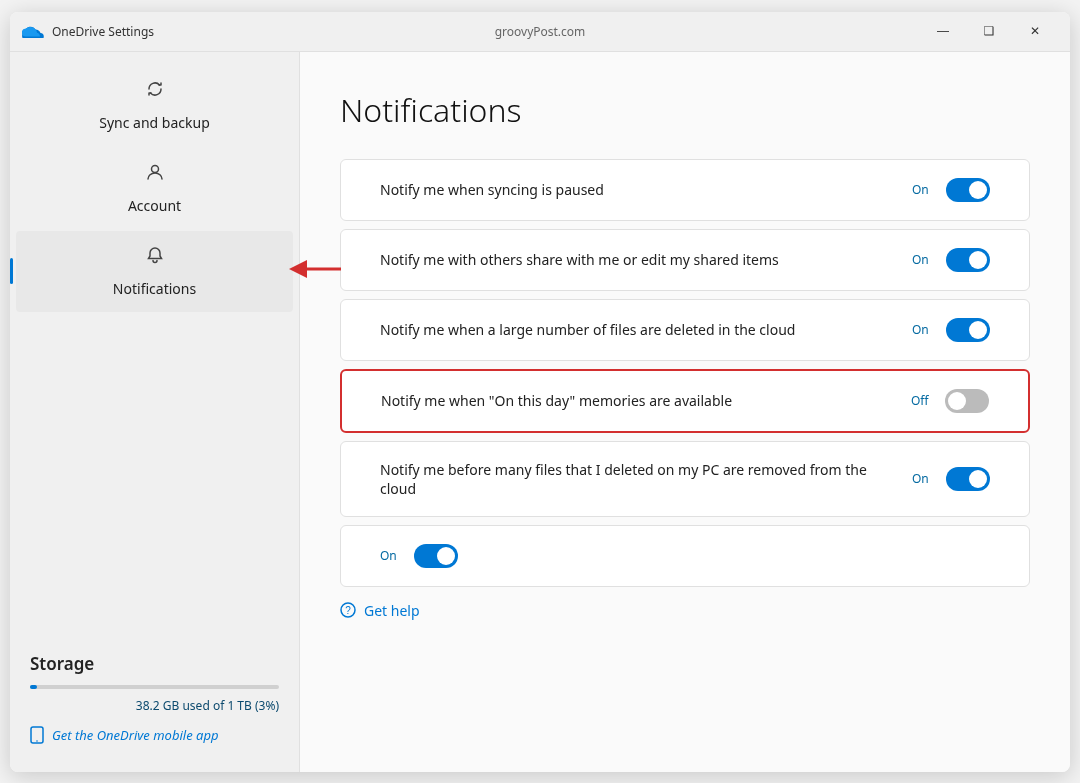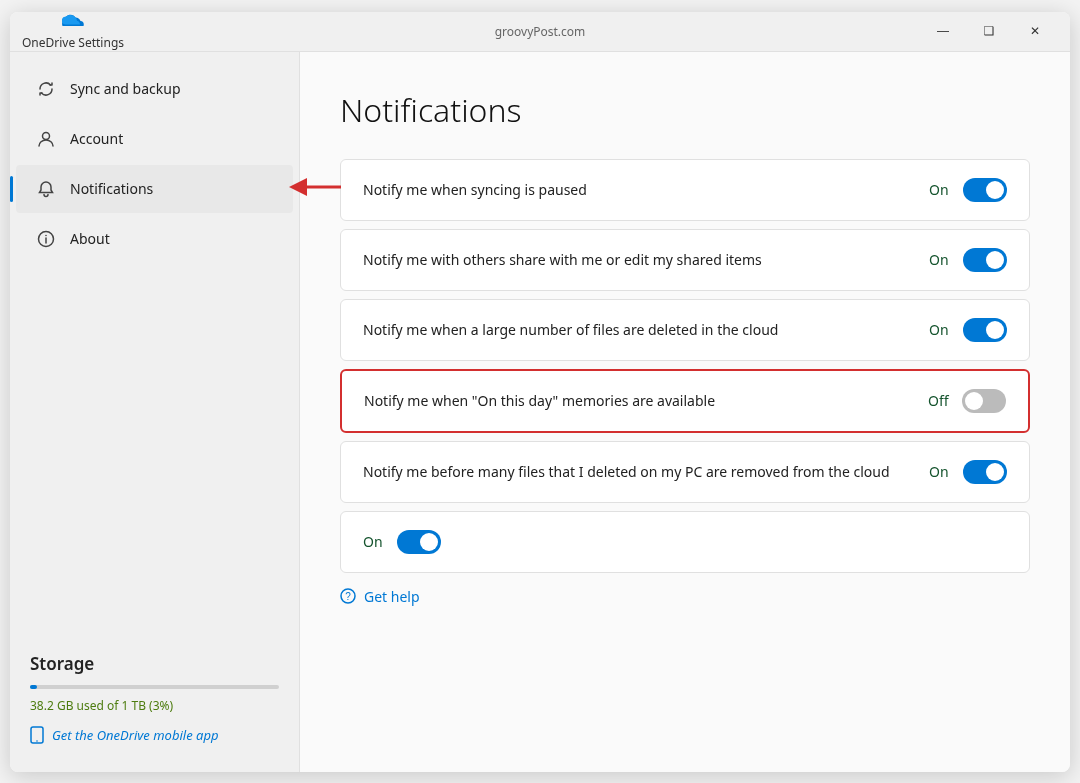--- a/index.html
+++ b/index.html
@@ -31,21 +31,20 @@
       align-items: center;
       padding: 0 12px;
       border-bottom: 1px solid #e0e0e0;
       flex-shrink: 0;
       position: relative;
     }
     .titlebar-logo {
       display: flex;
       align-items: center;
       gap: 8px;
-      flex-direction: column;
     }
     .onedrive-icon {
       width: 22px;
       height: 14px;
     }
     .titlebar-app-name {
       font-size: 12px;
       color: #333;
     }
     .titlebar-center {
@@ -95,20 +94,21 @@
       display: flex;
       align-items: center;
       gap: 14px;
       padding: 14px 20px;
       cursor: pointer;
       font-size: 14px;
       color: #222;
       position: relative;
       border-radius: 4px;
       margin: 1px 6px;
+      flex-direction: column;
     }
     .nav-item.active {
       background: #e8e8e8;
     }
     .nav-item.active::before {
       content: '';
       position: absolute;
       left: -6px;
       top: 50%;
       transform: translateY(-50%);
@@ -149,22 +149,23 @@
       position: relative;
     }
     .storage-bar-fill {
       height: 100%;
       width: 3%;
       background: #0078d4;
       border-radius: 2px;
     }
     .storage-info {
       font-size: 12px;
-      color: #4d7c0f;
+      color: #0c4a6e;
       margin-bottom: 12px;
+      text-align: right;
     }
     .manage-storage-btn {
       display: inline-block;
       padding: 6px 14px;
       border: 1px solid #aaa;
       border-radius: 4px;
       font-size: 13px;
       background: #f5f5f5;
       cursor: pointer;
       color: #222;
@@ -191,21 +192,21 @@
     .page-title {
       font-size: 32px;
       font-weight: 300;
       color: #111;
       margin-bottom: 28px;
     }
     .notification-item {
       background: #fff;
       border: 1px solid #e0e0e0;
       border-radius: 6px;
-      padding: 18px 22px;
+      padding: 18px 39px;
       margin-bottom: 8px;
       display: flex;
       align-items: center;
       justify-content: space-between;
     }
     .notification-item.highlighted {
       border: 2px solid #d32f2f;
     }
     .notification-text {
       font-size: 14px;
@@ -213,22 +214,22 @@
       flex: 1;
       padding-right: 20px;
     }
     .notification-right {
       display: flex;
       align-items: center;
       gap: 10px;
       flex-shrink: 0;
     }
     .status-text {
-      font-size: 14px;
-      color: #14532d;
+      font-size: 12px;
+      color: #0369a1;
       min-width: 24px;
     }
 
     
     .toggle {
       position: relative;
       width: 44px;
       height: 24px;
       flex-shrink: 0;
     }
@@ -337,30 +338,20 @@
             <defs>
               <marker id="arrowhead" markerWidth="6" markerHeight="6" refX="3" refY="3" orient="auto">
                 <polygon points="0 0, 6 3, 0 6" fill="#d32f2f"></polygon>
               </marker>
             </defs>
             <path d="M55 14 L12 14" stroke="#d32f2f" stroke-width="3" marker-end="url(#arrowhead)" fill="none"></path>
           </svg>
         </span>
       </div>
 
-      <div class="nav-item">
-        <span class="nav-icon">
-          <svg width="18" height="18" viewBox="0 0 18 18" fill="none" xmlns="http://www.w3.org/2000/svg">
-            <circle cx="9" cy="9" r="7.5" stroke="#444" stroke-width="1.5"></circle>
-            <line x1="9" y1="8" x2="9" y2="13" stroke="#444" stroke-width="1.5" stroke-linecap="round"></line>
-            <circle cx="9" cy="5.5" r="0.8" fill="#444"></circle>
-          </svg>
-        </span>
-        <span class="nav-label">About</span>
-      </div>
 
       <div class="sidebar-storage">
         <div class="storage-label">Storage</div>
         <div class="storage-bar-container">
           <div class="storage-bar-fill"></div>
         </div>
         <div class="storage-info">38.2 GB used of 1 TB (3%)</div>
         <div class="mobile-app-link">
           <svg width="14" height="18" viewBox="0 0 14 18" fill="none">
             <rect x="1" y="1" width="12" height="16" rx="2" stroke="#0078d4" stroke-width="1.5"></rect>

